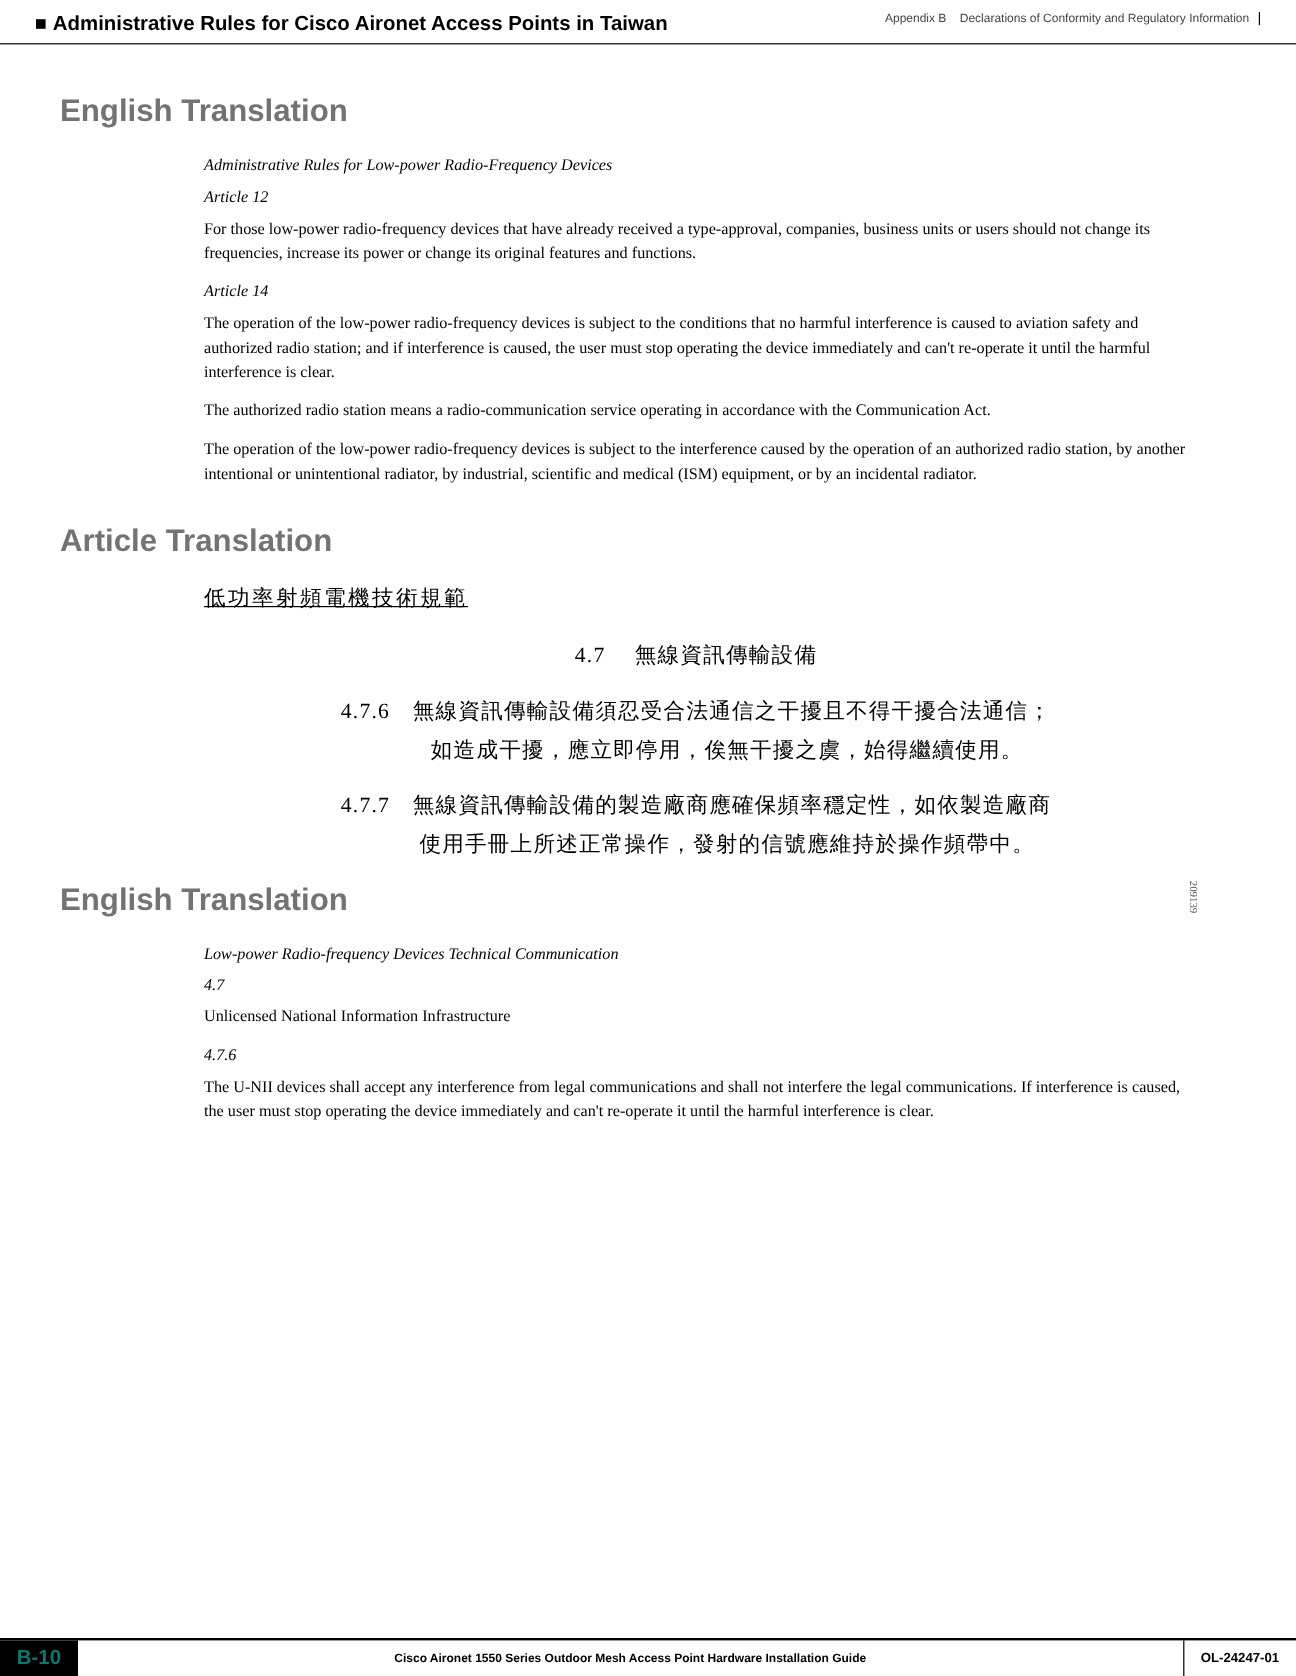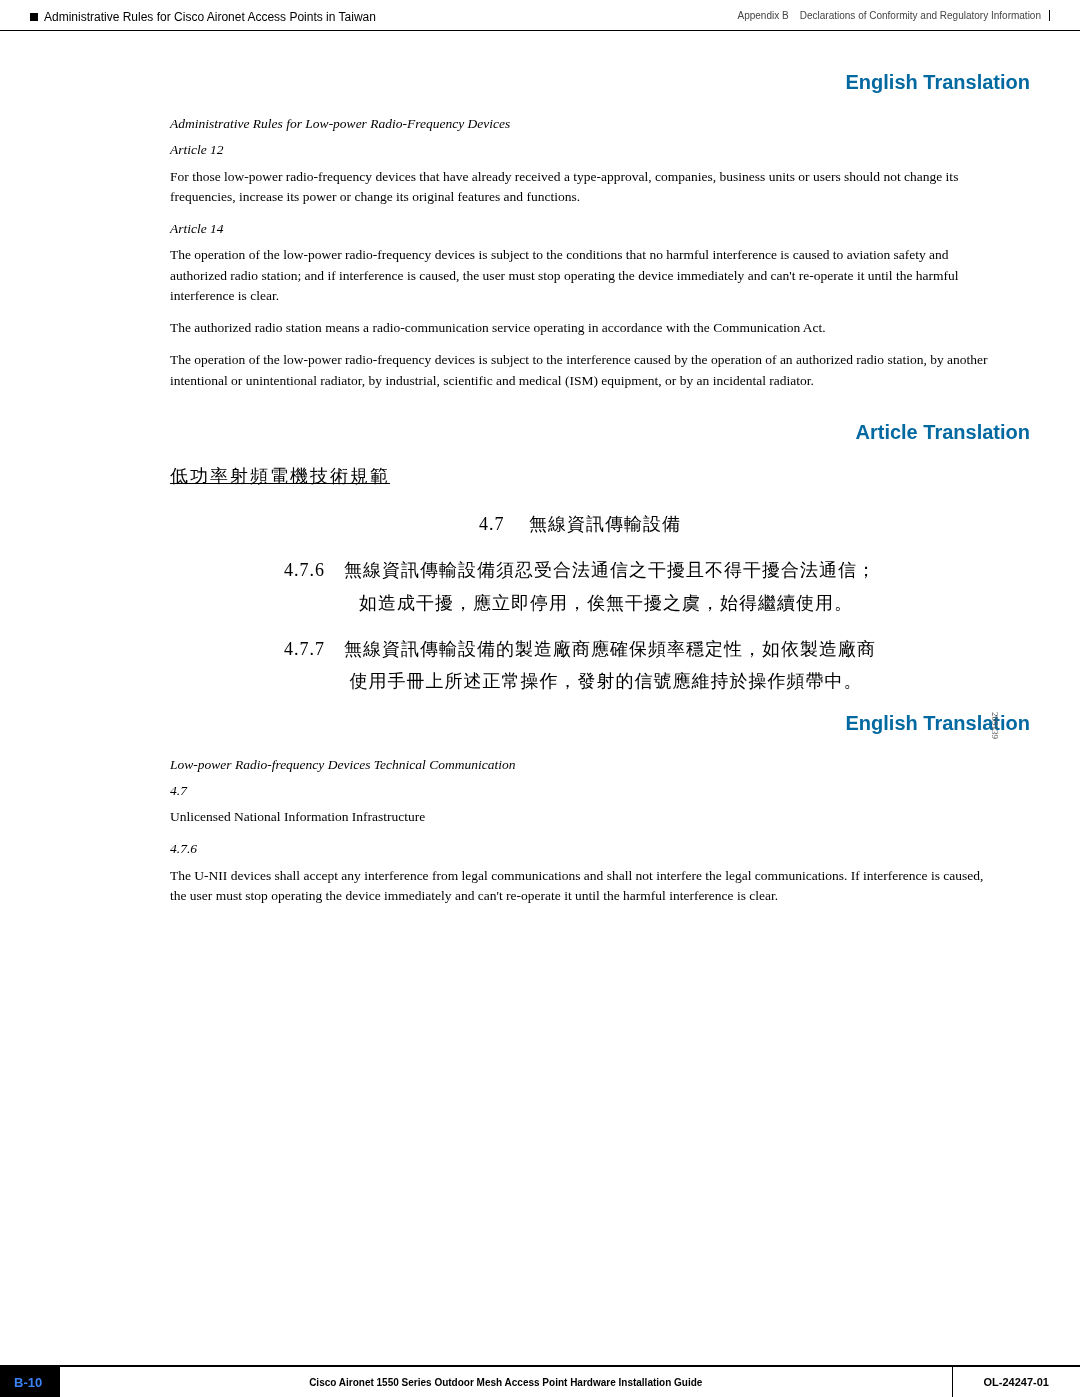--- a/index.html
+++ b/index.html
@@ -46,22 +46,22 @@
 
     .header-square {
       width: 8px;
       height: 8px;
       background: #000;
       display: inline-block;
       flex-shrink: 0;
     }
 
     .header-left-text {
-      font-size: 12px;
-      font-weight: normal;
+      font-size: 17px;
+      font-weight: bold;
     }
 
     .header-right {
       text-align: center;
       font-size: 11px;
     }
 
     .header-right-top {
       font-size: 10px;
       color: #444;
@@ -69,26 +69,25 @@
 
     
     .main-content {
       padding: 30px 50px 60px 50px;
       flex: 1;
     }
 
     
     .section-heading {
       font-family: Arial, Helvetica, sans-serif;
-      font-size: 20px;
-      font-weight: bold;
-      color: #0369a1;
+      font-size: 26px;
+      font-weight: bold;
+      color: #737373;
       margin-bottom: 20px;
       margin-top: 10px;
-      text-align: right;
     }
 
     
     .content-block {
       margin-left: 120px;
       margin-right: 40px;
     }
 
     .content-block p {
       margin-bottom: 12px;
@@ -154,43 +153,43 @@
       right: 0;
       display: flex;
       align-items: stretch;
       border-top: 2px solid #000;
       height: 32px;
       font-family: Arial, Helvetica, sans-serif;
     }
 
     .footer-left {
       background: #000;
-      color: #3b82f6;
-      font-size: 13px;
+      color: #0f766e;
+      font-size: 17px;
       font-weight: bold;
       padding: 0 14px;
       display: flex;
       align-items: center;
       min-width: 60px;
     }
 
     .footer-center {
       flex: 1;
       display: flex;
       align-items: center;
       justify-content: center;
       font-size: 10px;
       font-weight: bold;
       padding: 0 25px;
     }
 
     .footer-right {
       display: flex;
       align-items: center;
-      padding: 0 31px;
+      padding: 0 14px;
       font-size: 11px;
       font-weight: bold;
       border-left: 1px solid #000;
     }
 
     
     .header-right-bar {
       border-right: 1px solid #000;
       padding-right: 8px;
       margin-right: 0;

